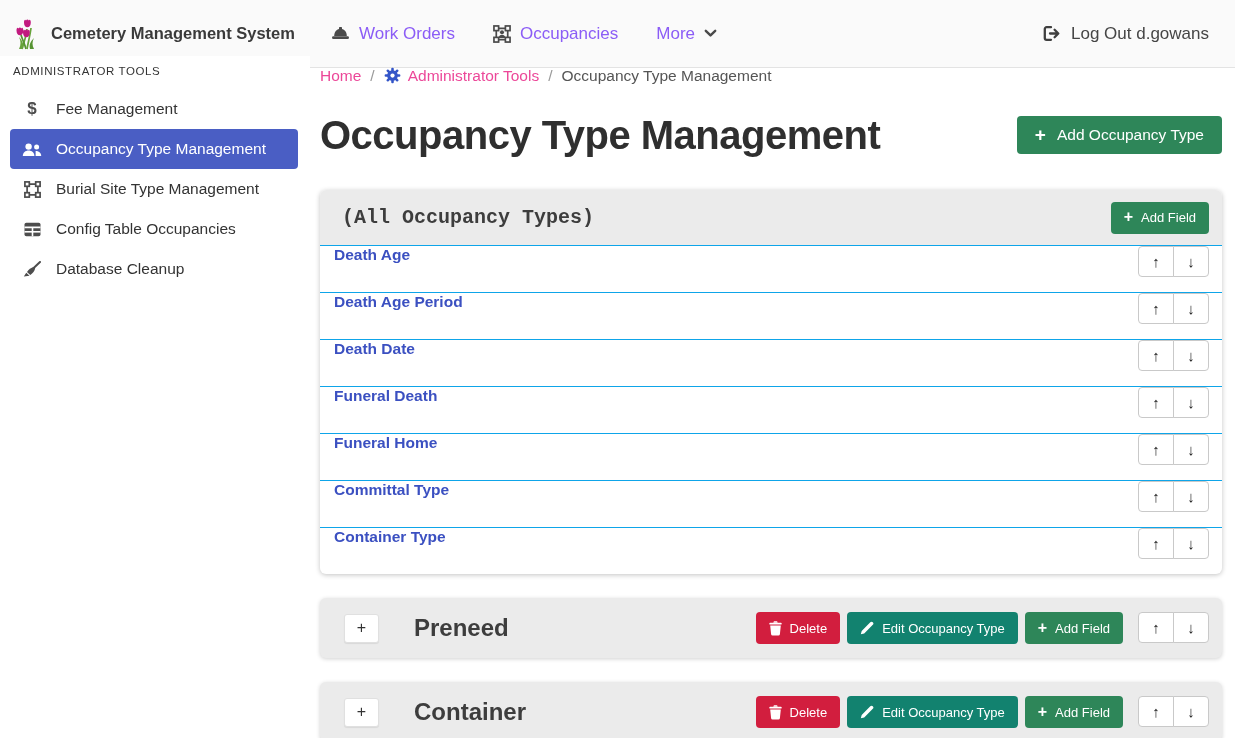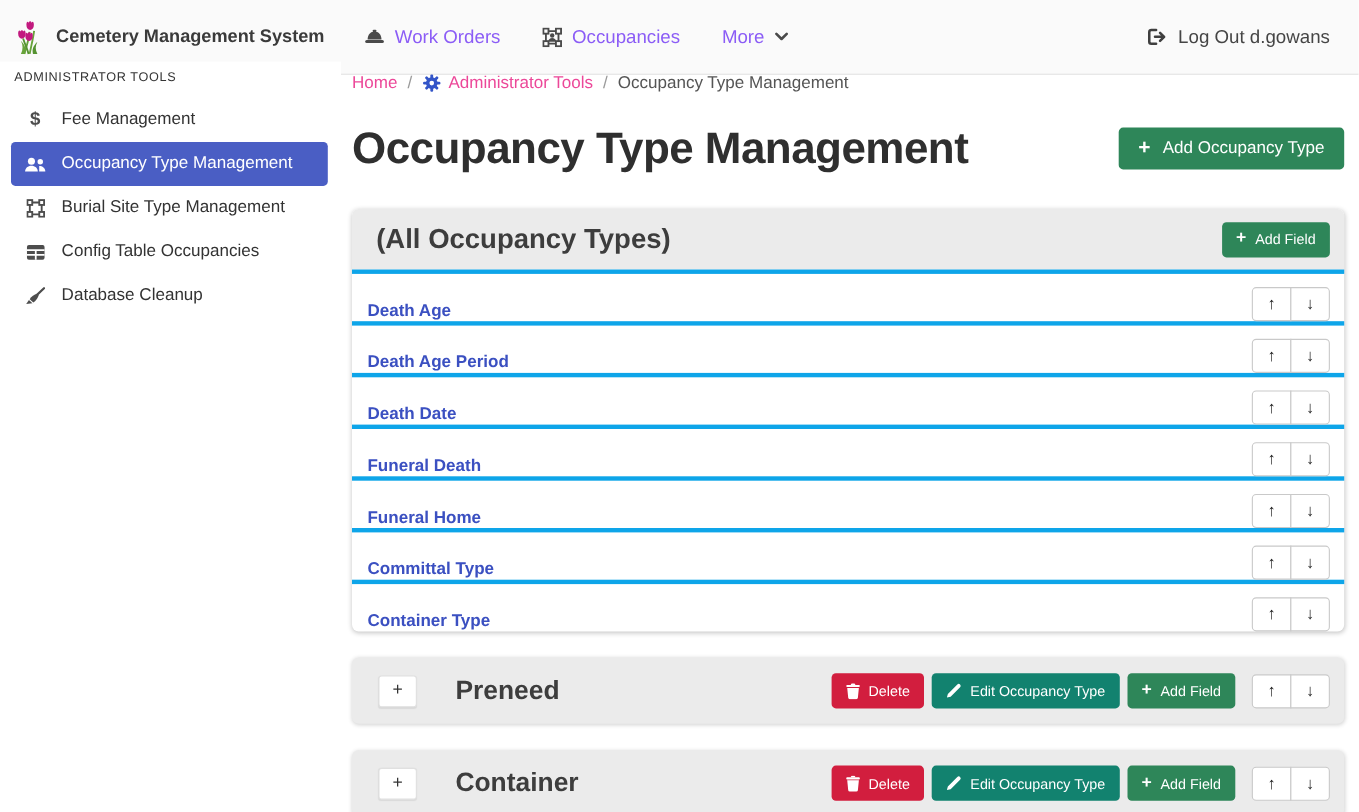--- a/index.html
+++ b/index.html
@@ -44,41 +44,41 @@
   .btn-red   { background:#d21e3e; }
   .btn-lg { font-size:15.5px; padding:10px 18px; gap:11px; }
   .btn-sm { font-size:13px;   padding:8px 13px;  gap:8px; height:32px; }
   .plus-glyph    { font-size:19px; font-weight:600; line-height:.9; }
   .plus-glyph-sm { font-size:16px; font-weight:600; line-height:.9; }
 
   
   .card { margin-top:26px; border-radius:6px; background:#fff; box-shadow:0 1px 5px rgba(0,0,0,.24); }
   .card-header { background:#ebebeb; border-radius:6px 6px 0 0; height:55px; display:flex;
     align-items:center; justify-content:space-between; padding:0 13px 0 22px; }
-  .card-title { font-size:25px; font-weight:600; color:#3d3d3d; }
-  .field-row { height:47px; display:flex; align-items:flex-end; justify-content:space-between;
-    padding:0 13px 0 14px; border-top:4px solid #0ea5e9; }
+  .card-title { font-size:20px; font-weight:600; color:#3d3d3d;font-family:Liberation Mono, monospace; }
+  .field-row { height:47px; display:flex; align-items:flex-start; justify-content:space-between;
+    padding:0 13px 0 14px; border-top:1px solid #0ea5e9; }
   .field-row:first-child { border-top:none; }
   .field-label { font-size:15.5px; font-weight:700; color:#3b50c1; cursor:pointer; }
 
   .arrow-group { display:flex; }
   .btn-arrow { width:36px; height:31px; background:#fff; border:1px solid #c9c9c9; display:flex;
     align-items:center; justify-content:center; font-size:15px; color:#1b1b1b; cursor:pointer; padding:0;
     font-family:inherit; }
   .btn-arrow.up   { border-radius:4px 0 0 4px; }
   .btn-arrow.down { border-radius:0 4px 4px 0; margin-left:-1px; }
 
   
   .section-bar { margin-top:24px; background:#ebebeb; border-radius:6px; height:60px; display:flex;
     align-items:center; padding:0 13px 0 24px; box-shadow:0 1px 4px rgba(0,0,0,.18); }
   .expand-btn { width:35px; height:29px; background:#fff; border:1px solid #e0e0e0; border-radius:3px;
     font-size:16px; color:#333; display:flex; align-items:center; justify-content:center; cursor:pointer;
     box-shadow:0 1px 1px rgba(0,0,0,.08); font-family:inherit; }
   .section-title { font-size:24px; font-weight:600; color:#3d3d3d; margin-left:35px; }
-  .section-actions { margin-left:auto; display:flex; align-items:flex-end; gap:7px; }
+  .section-actions { margin-left:auto; display:flex; align-items:flex-start; gap:7px; }
   .section-actions .arrow-group { margin-left:8px; }
   .btn-ico { display:flex; align-items:center; }
 </style>
 </head>
 <body>
 
 <div class="navbar">
   <div class="brand">
     <span class="nav-ico">
       <svg width="26" height="32" viewBox="0 0 26 32">

